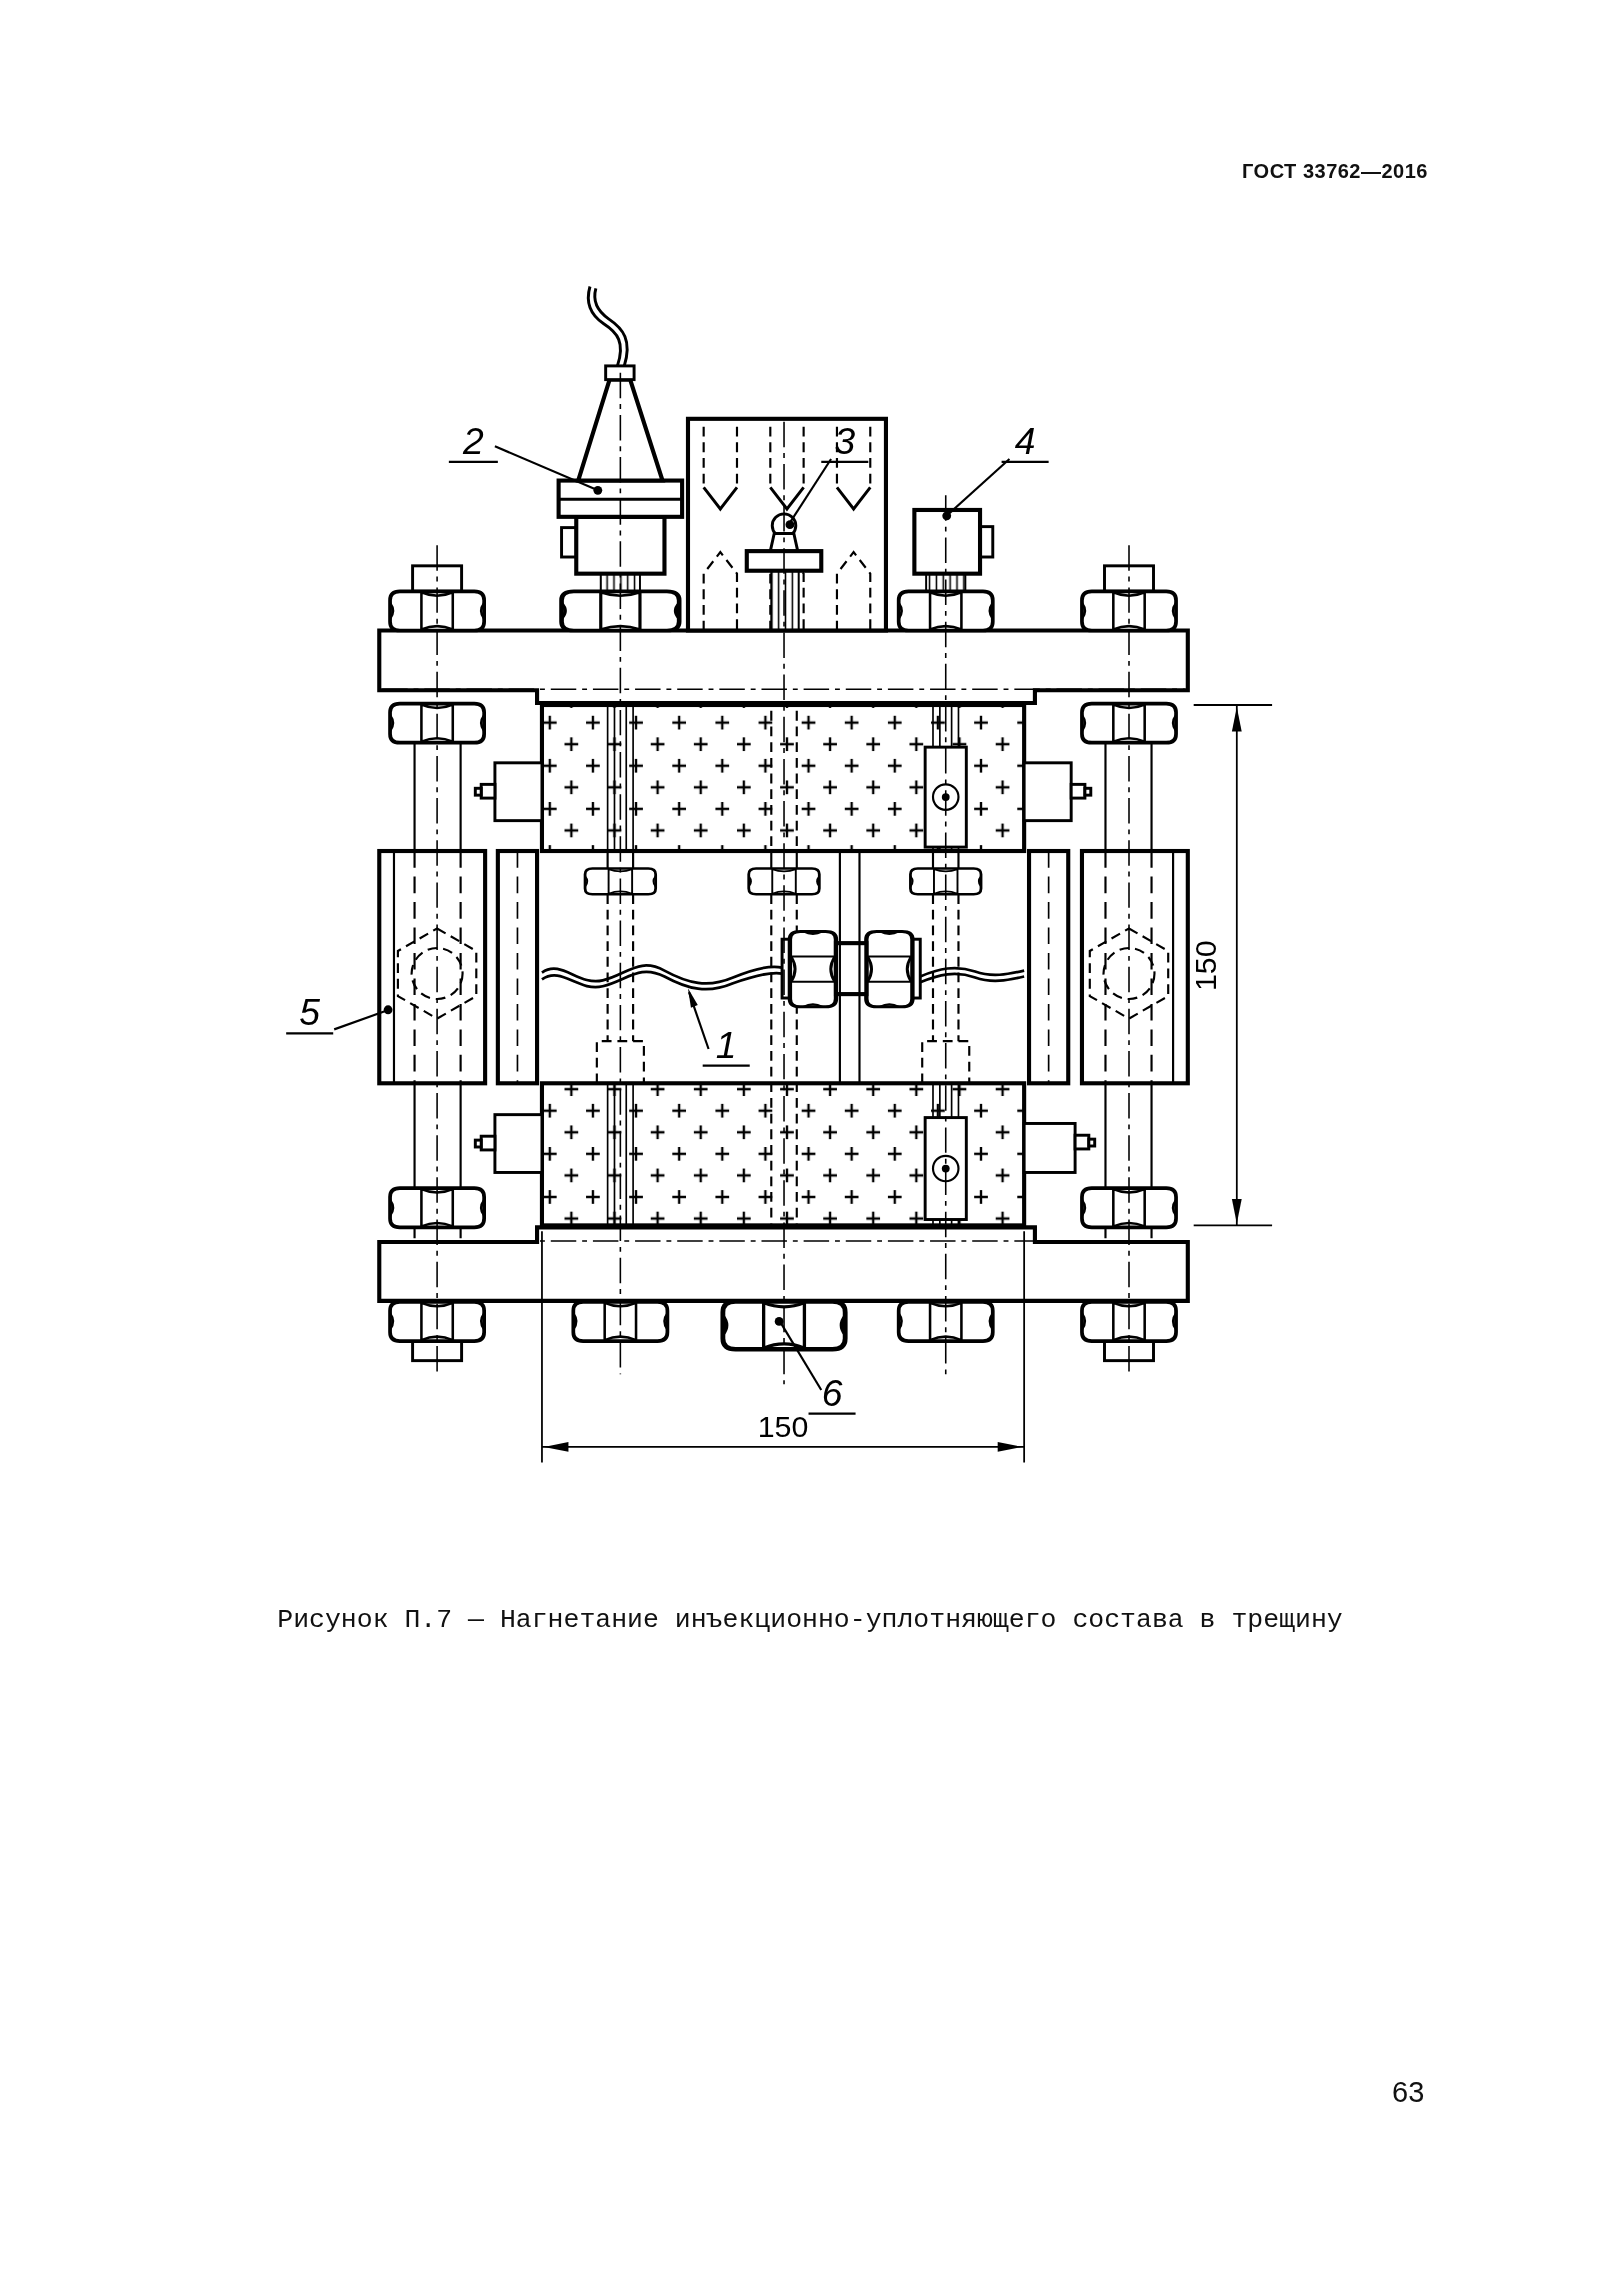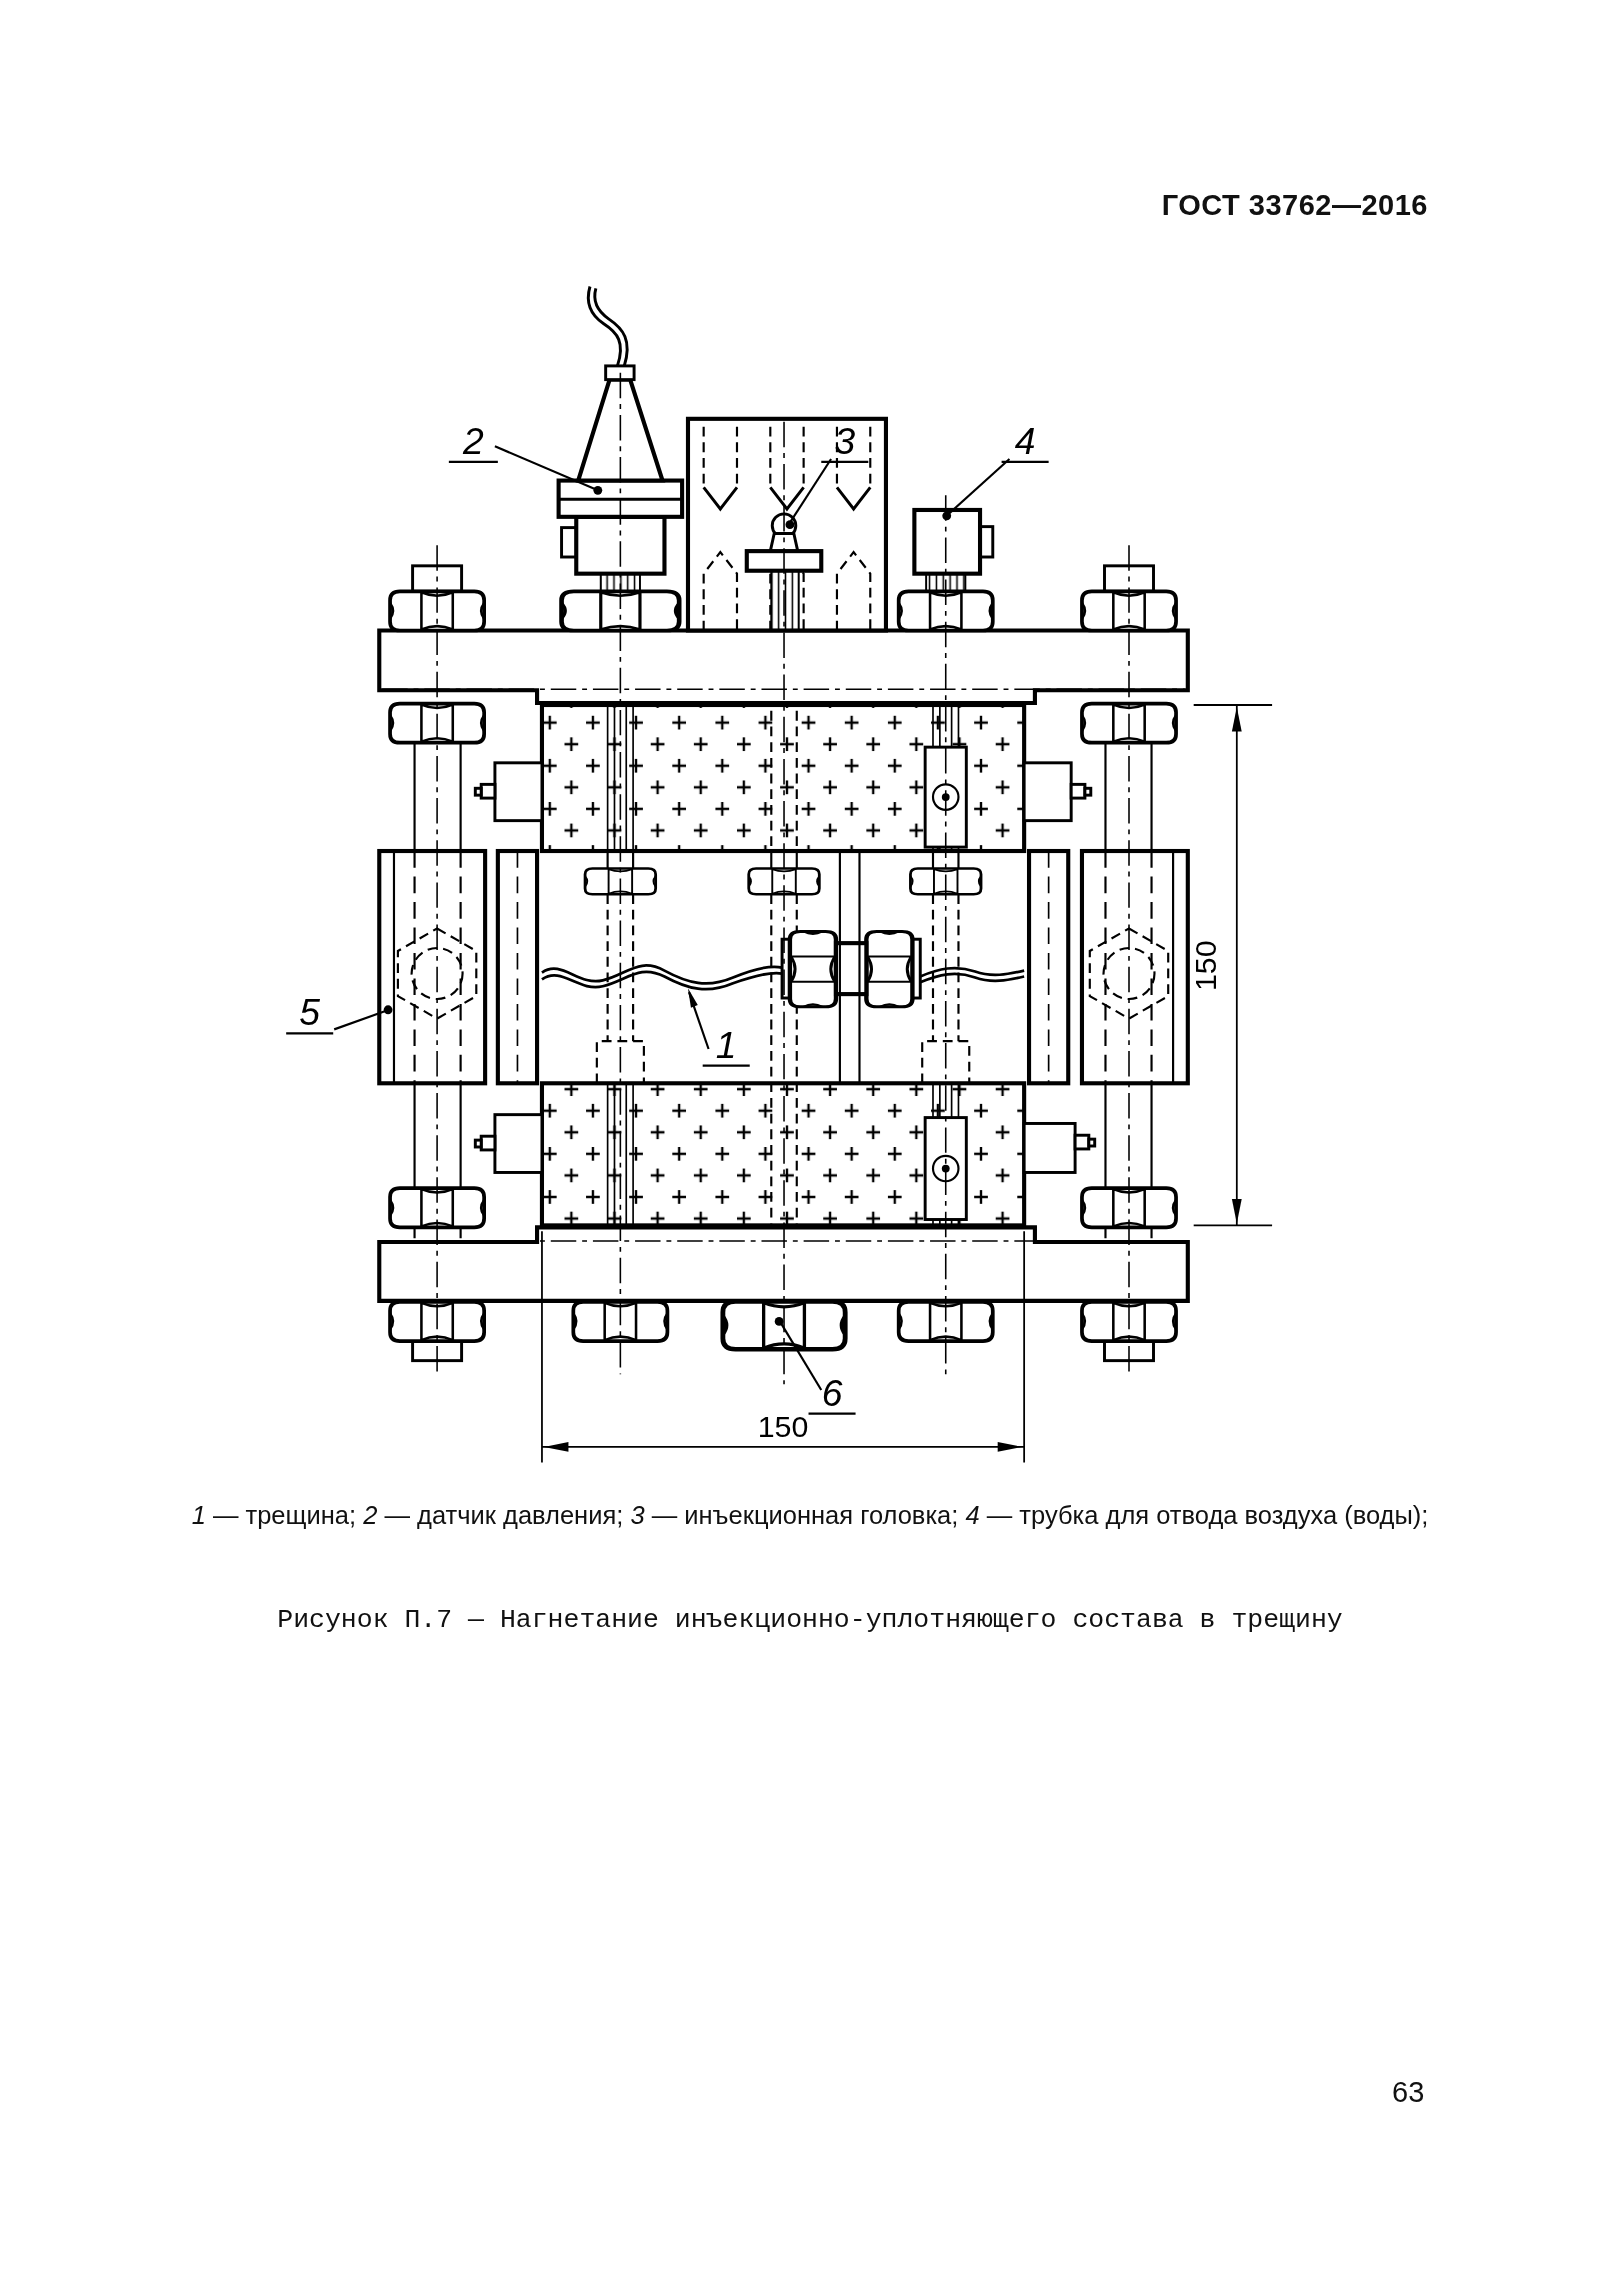--- a/index.html
+++ b/index.html
@@ -1,19 +1,19 @@
 <!DOCTYPE html>
 <html><head>
 <meta charset="utf-8">
 <style>
   html,body{margin:0;padding:0;background:#e8e8e8;}
   #page{position:relative;width:1620px;height:2293px;background:#ffffff;margin:0 auto;
         font-family:"Liberation Sans",sans-serif;color:#111;overflow:hidden;}
   #hdr{position:absolute;top:160px;left:0;right:192px;text-align:right;
-       font-size:29px;font-weight:bold;letter-spacing:0.5px;margin-top:29px;}
+       font-size:20px;font-weight:bold;letter-spacing:0.5px;}
   #drawing{position:absolute;left:0;top:0;width:1620px;height:2293px;}
   #legend{position:absolute;left:78px;right:78px;top:1497px;text-align:center;
           font-size:25.5px;line-height:37px;}
   #figtitle{position:absolute;left:78px;right:78px;top:1605px;text-align:center;font-size:26.5px;font-family:Liberation Mono, monospace;}
   #pagenum{position:absolute;left:1392px;top:2076px;font-size:29px;}
   .it{font-style:italic;}
   
   .f4{fill:#fff;stroke:#000;stroke-width:4.2;}
   .f3{fill:#fff;stroke:#000;stroke-width:3;}
   .s3{fill:none;stroke:#000;stroke-width:3;}
@@ -261,20 +261,19 @@
       <g>
         <line class="s2" x1="838" y1="1418" x2="797" y2="1350"></line>
           <circle class="blk" cx="795" cy="1348" r="4.5"></circle>
         <text class="lbl" x="849" y="1434" text-anchor="middle">6</text>
         <line class="s2" x1="825" y1="1442" x2="873" y2="1442"></line>
       </g>
     </g>
   </svg>
 
   <div id="legend">
-    <div><span class="it">1</span><span> — трещина; </span><span class="it">2</span><span> — датчик давления; </span><span class="it">3</span><span> — инъекционная головка; </span><span class="it">4</span><span> — трубка для отвода воздуха (воды);</span></div>
   </div>
 
   <div id="figtitle">Рисунок П.7 — Нагнетание инъекционно-уплотняющего состава в трещину</div>
 
   <div id="pagenum">63</div>
 </div>
 
 
 </body></html>

